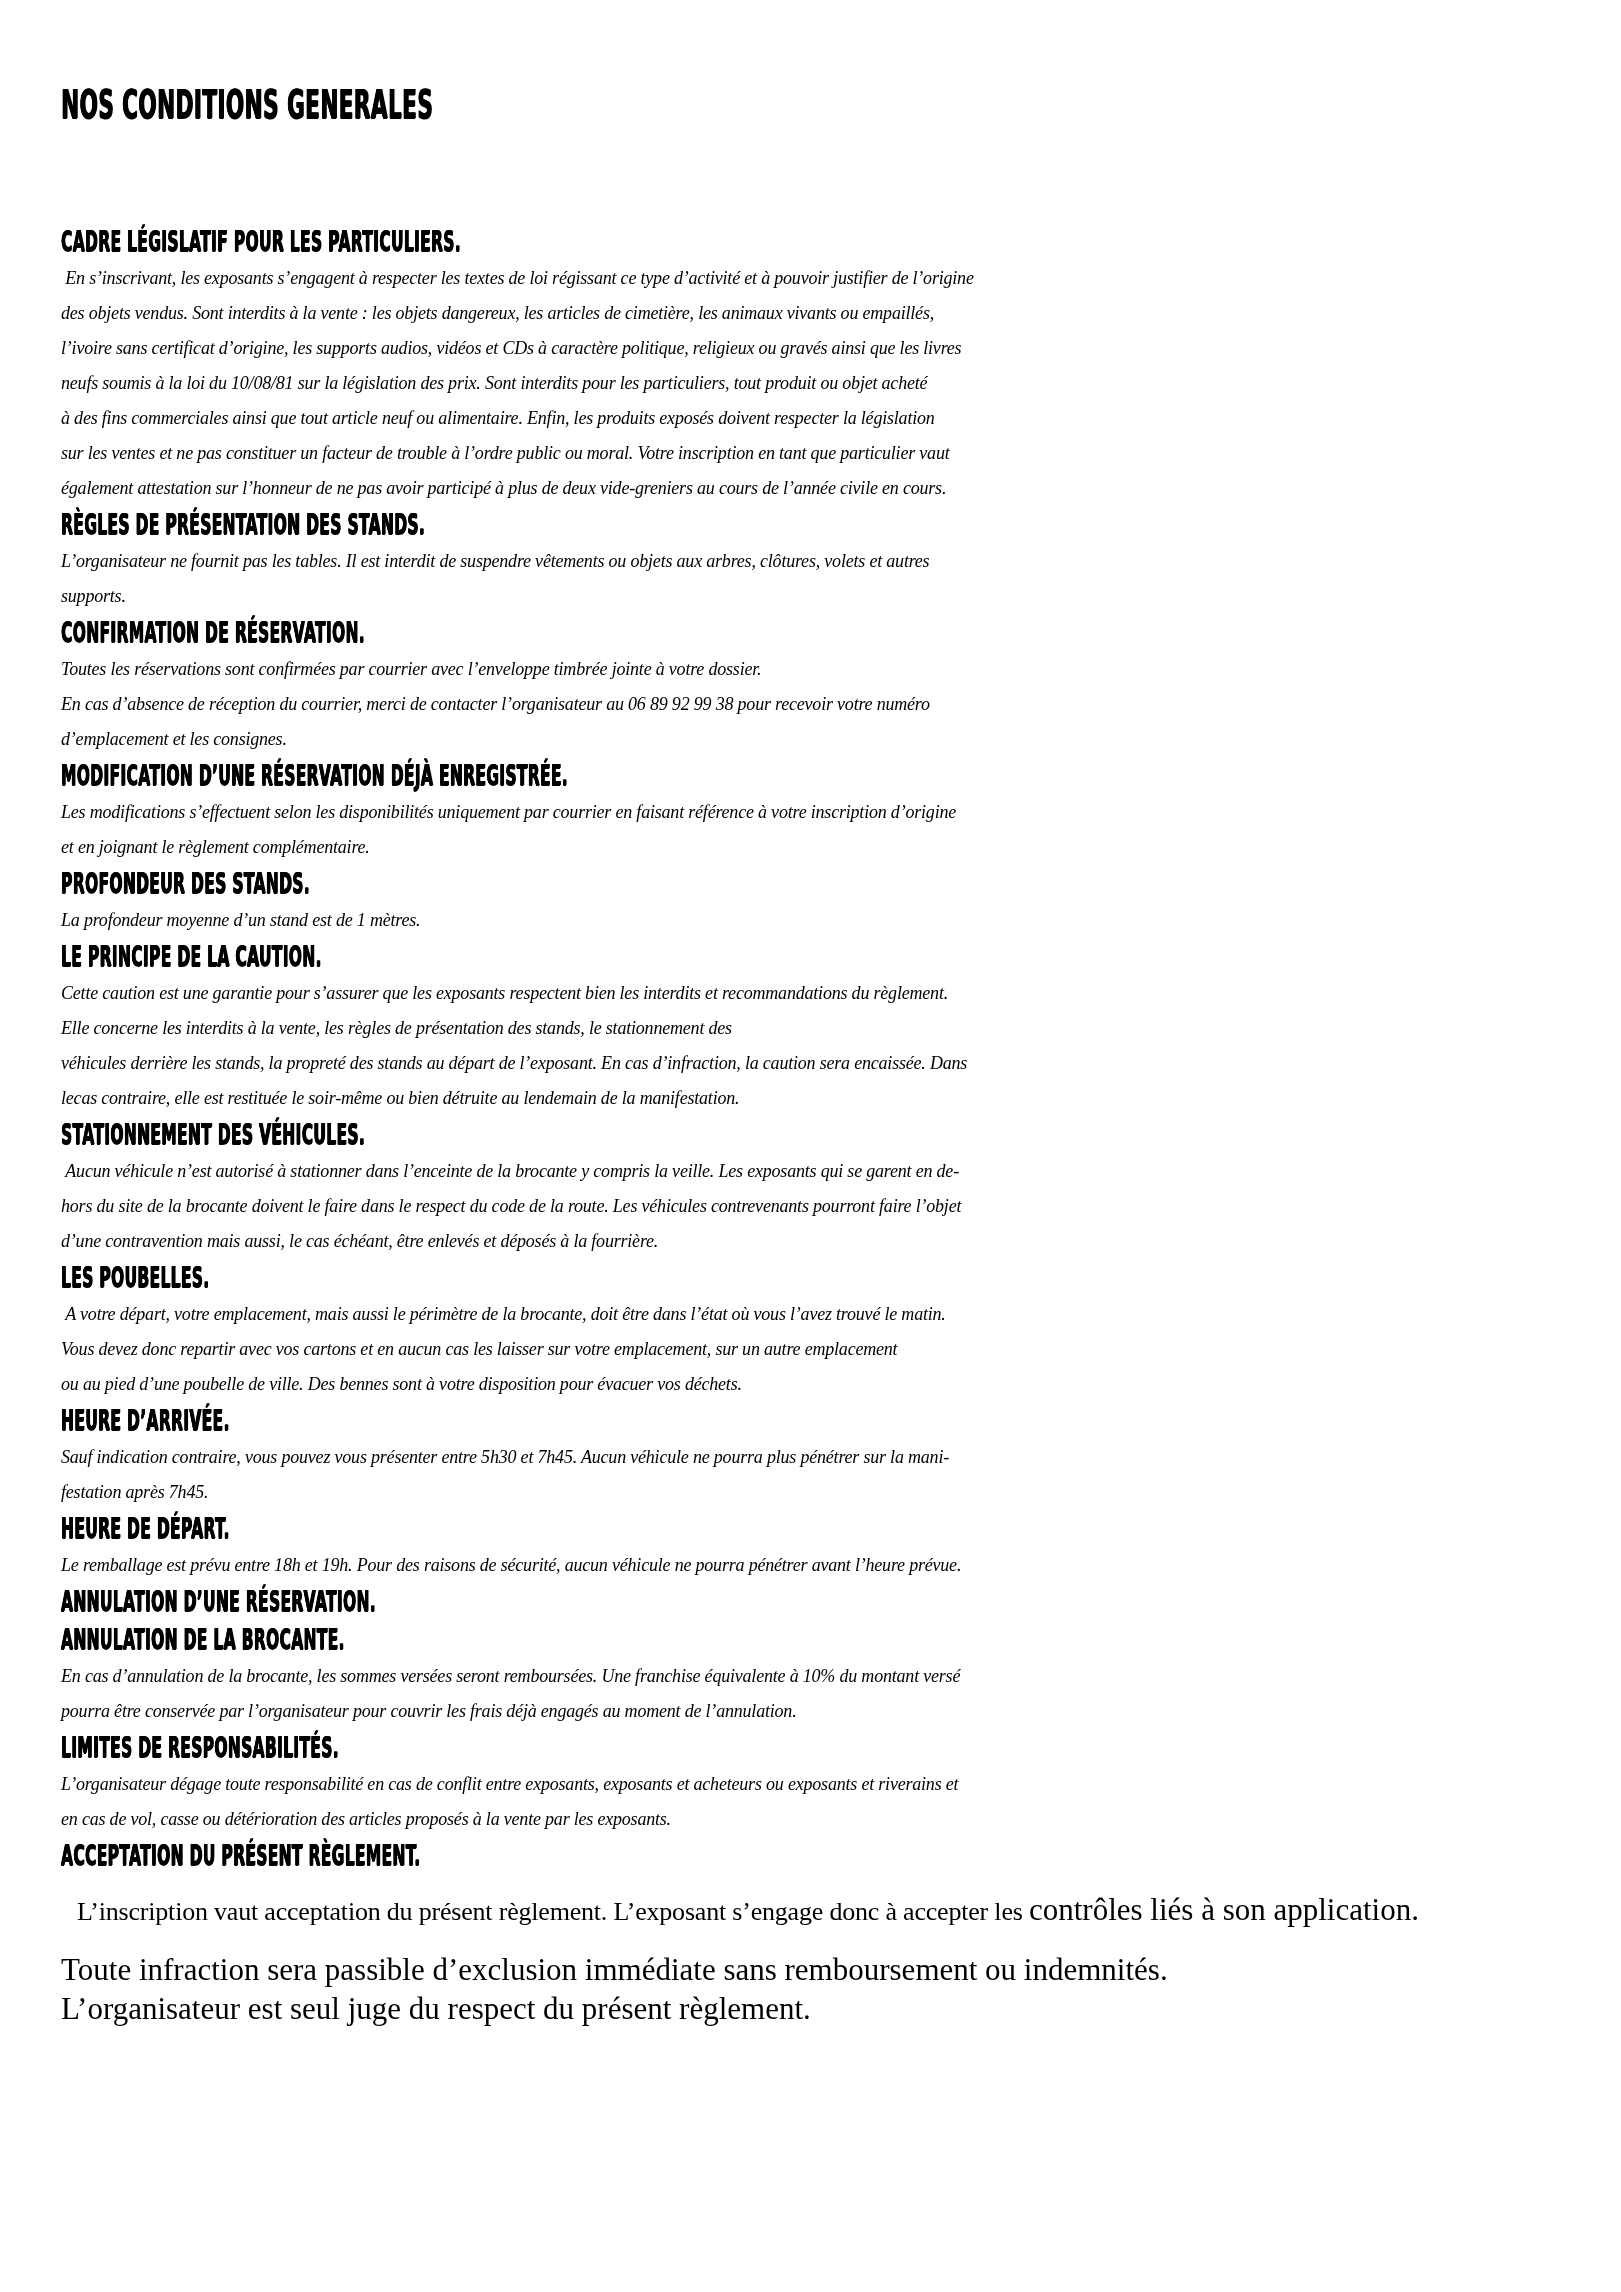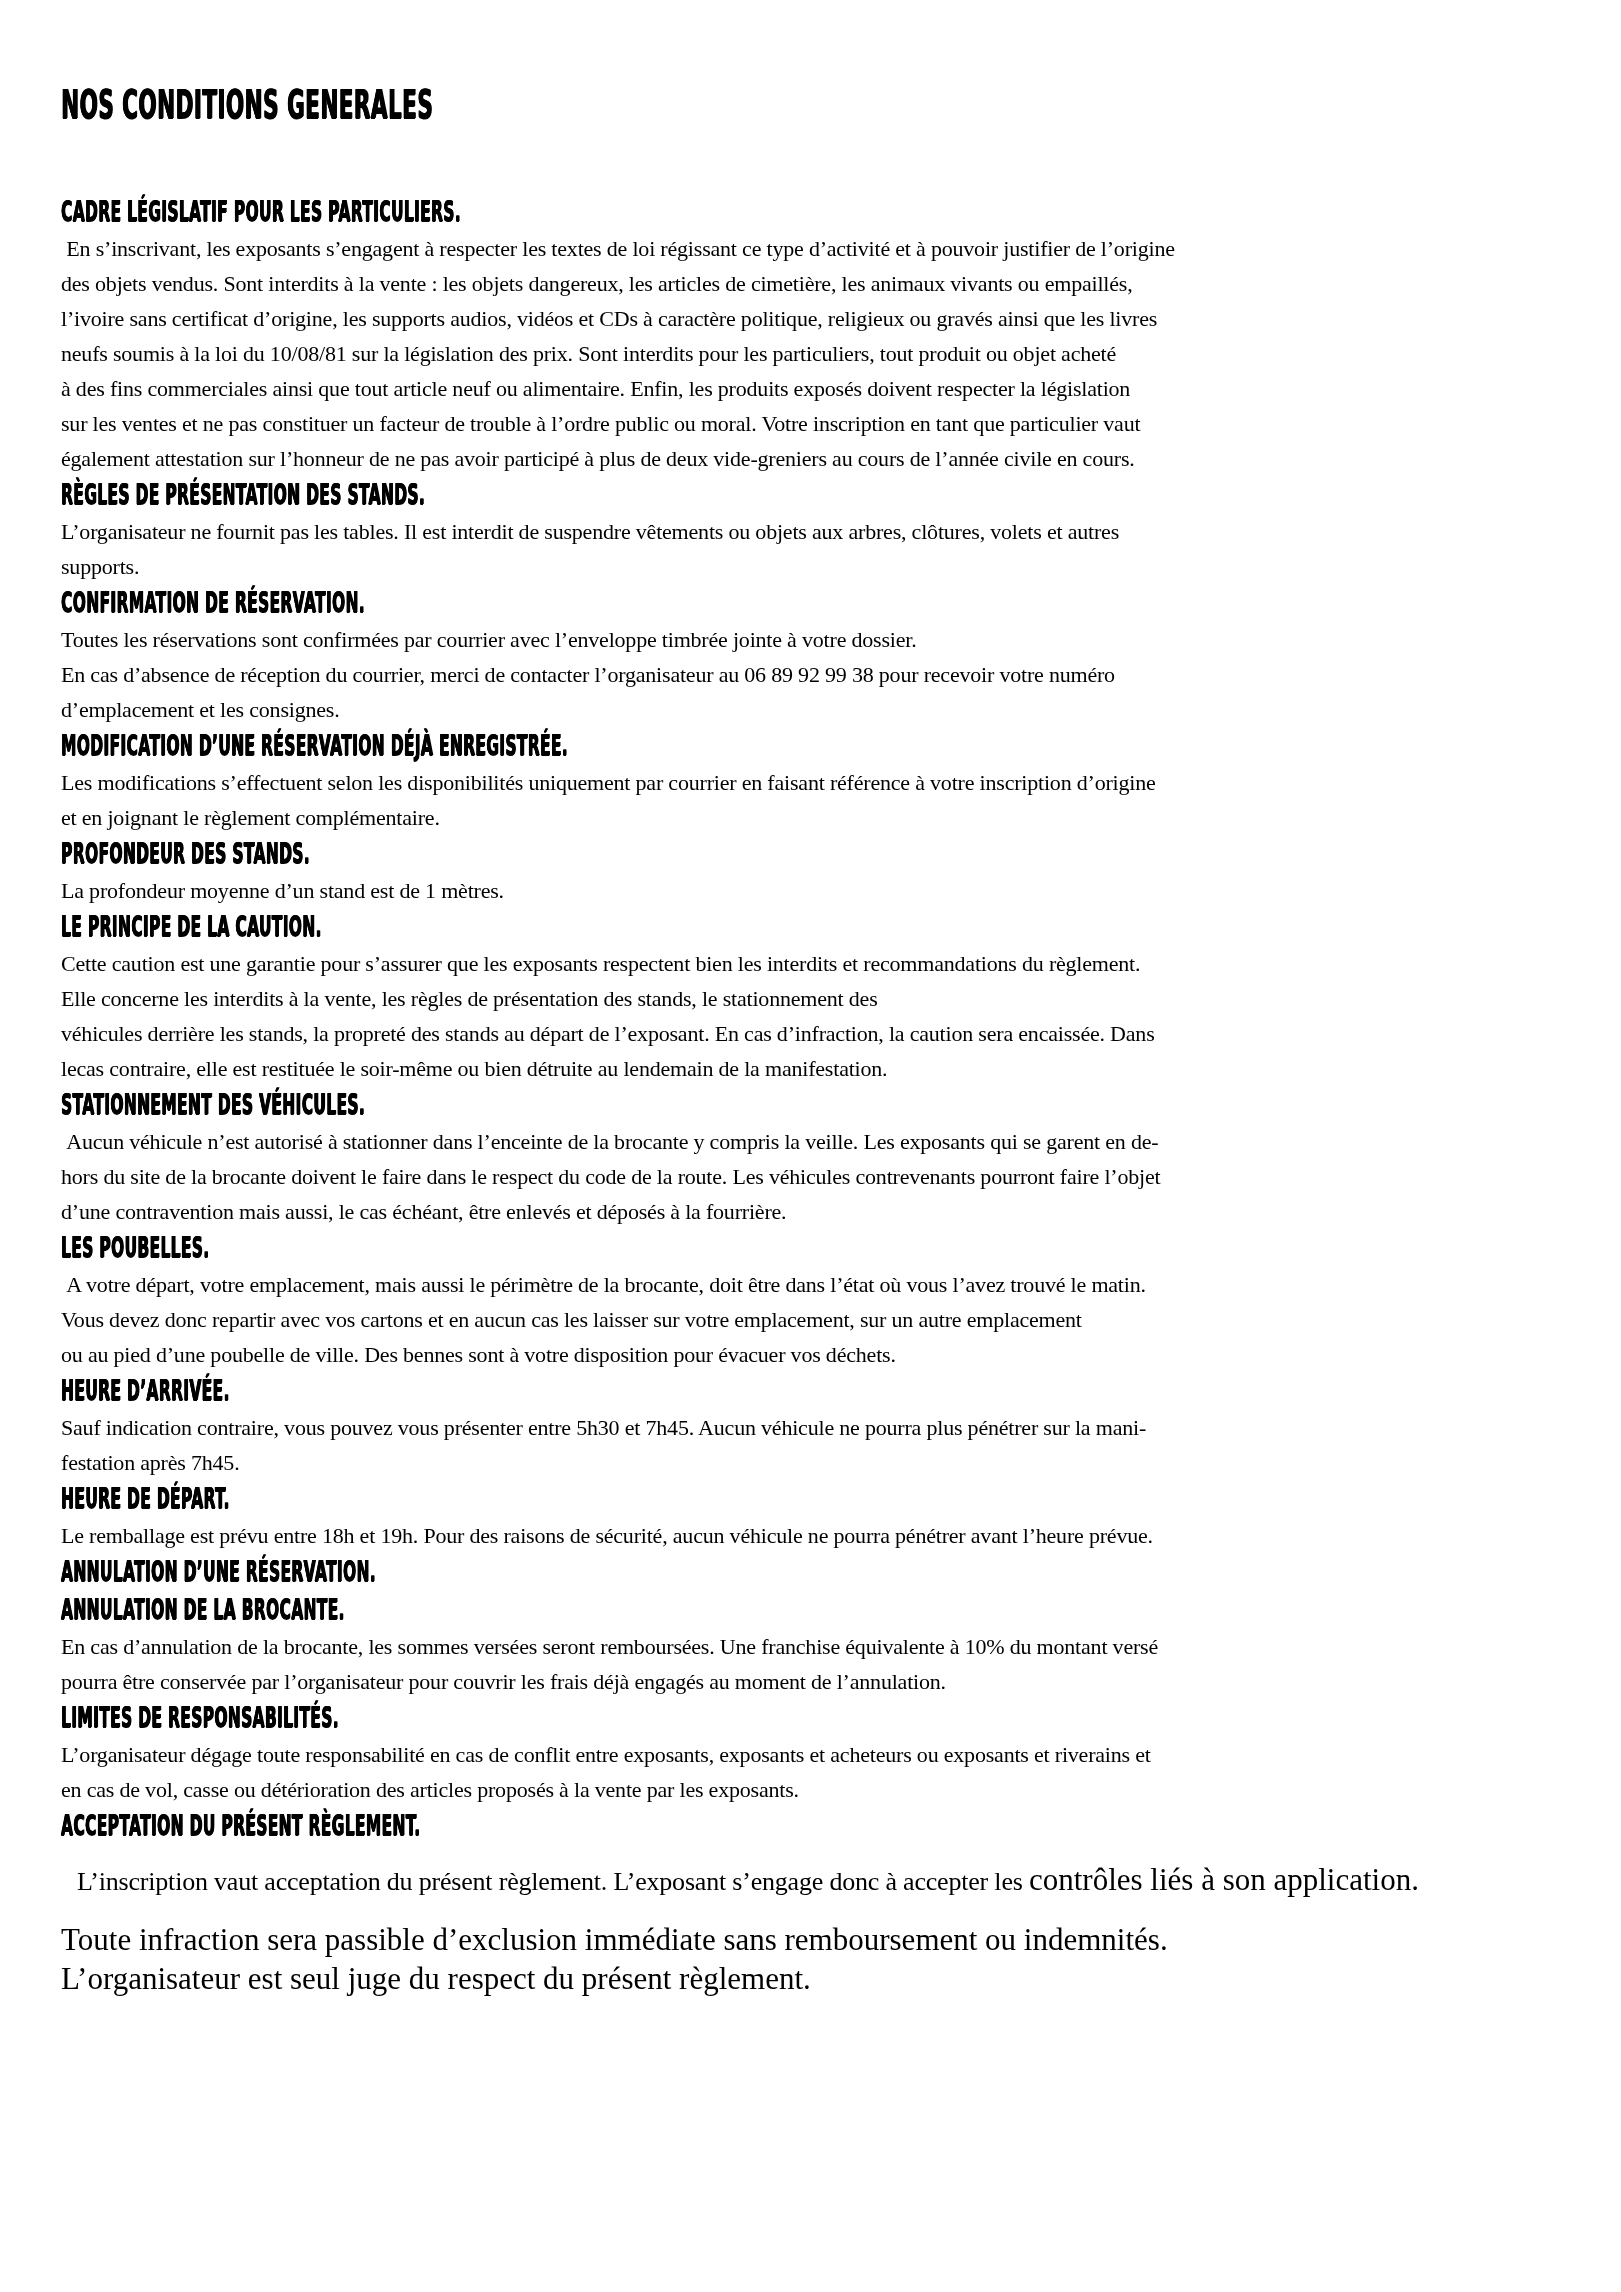--- a/index.html
+++ b/index.html
@@ -5,44 +5,45 @@
   html,body { margin:0; padding:0; }
   body {
     width:1621px; height:2293px;
     background:#ffffff; color:#000000;
     font-family:"Liberation Serif", serif;
     overflow:hidden;
   }
   .page { padding:82px 52px 0 61px; }
 
   
-  .doc-title { height:45px; margin-bottom:66px; }
+  .doc-title { height:45px; margin-bottom:96px; }
   .doc-title > span {
     display:inline-block; white-space:nowrap;
     font-family:"DejaVu Sans", sans-serif; font-weight:bold;
     font-size:39px; letter-spacing:0.9px;
     transform:scaleX(0.55); transform-origin:0 60%;
     text-shadow:1.3px 0 0 #000, -0.5px 0 0 #000, 0 0.7px 0 #000;
   }
   .sec-h { height:38px; line-height:38px; }
   .sec-h > span {
     display:inline-block; white-space:nowrap;
     font-family:"DejaVu Sans", sans-serif; font-weight:bold;
     font-size:28px; letter-spacing:0.7px;
     transform:scaleX(0.55); transform-origin:0 60%;
     text-shadow:1.1px 0 0 #000, -0.4px 0 0 #000, 0 0.5px 0 #000;
   }
 
   
   .sec-b {
     font-family:"Liberation Serif", serif;
-    font-size:22px; line-height:35px;
+    font-size:18px; line-height:35px;
     letter-spacing:-0.2px;
     white-space:pre-line;
     margin:0;
+    font-style:italic;
   }
 
   
   .accept-normal { font-size:26px; letter-spacing:-0.2px; }
   .accept-large  { font-size:31px; letter-spacing:0; }
   .accept-line   { font-family:"Liberation Serif", serif; font-size:31px; line-height:39px; margin:0; }
   .accept-first  { font-family:"Liberation Serif", serif; line-height:38px; margin:16px; }
 </style>
 </head>
 <body>

